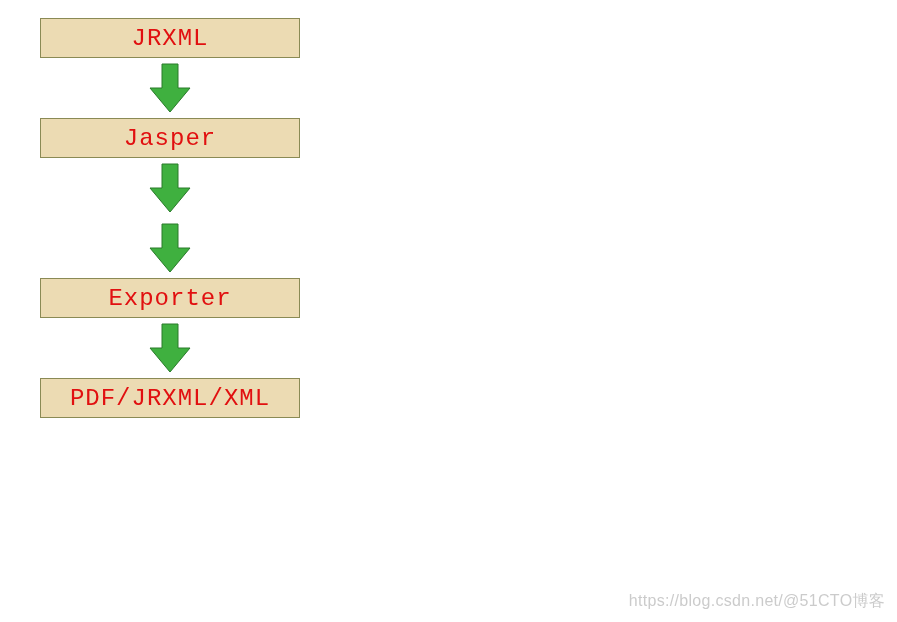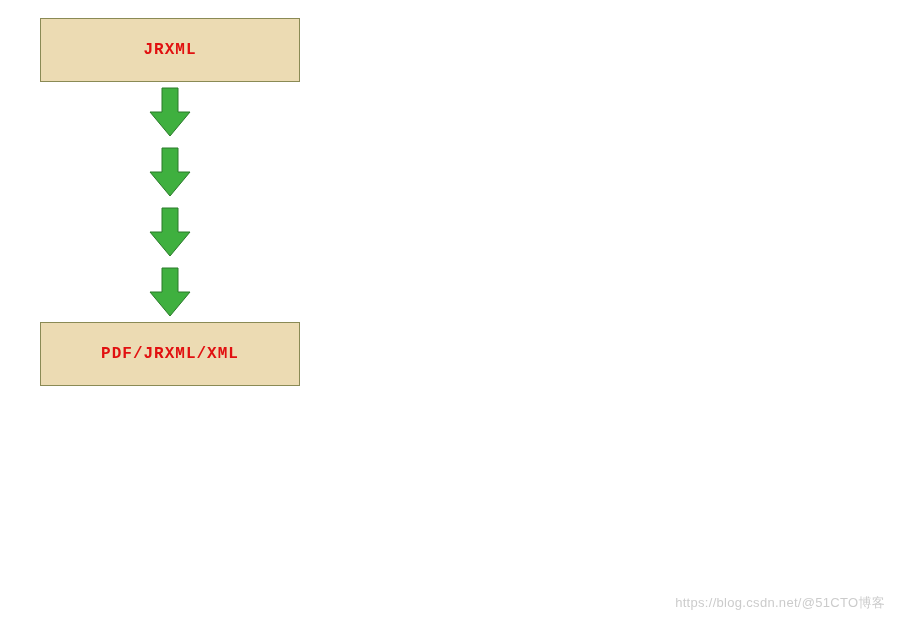--- a/index.html
+++ b/index.html
@@ -17,79 +17,85 @@
     .flow-container {
       display: flex;
       flex-direction: column;
       align-items: center;
       padding-top: 18px;
       width: 320px;
       margin-left: 10px;
     }
     .box {
       width: 260px;
-      height: 64px;
+      height: 40px;
       background: #ecdbb3;
       border: 1px solid #8a8a55;
       display: flex;
       align-items: center;
       justify-content: center;
       color: #e11010;
-      font-size: 16px;
-      font-weight: bold;
+      font-size: 24px;
+      font-weight: normal;
       letter-spacing: 1px;
     }
     .arrow {
       height: 60px;
       display: flex;
       align-items: center;
       justify-content: center;
     }
     .arrow svg {
       display: block;
     }
     .watermark {
       position: absolute;
       right: 12px;
       bottom: 10px;
       font-family: Arial, sans-serif;
-      font-size: 13px;
+      font-size: 16px;
       color: rgba(140,140,140,0.45);
       letter-spacing: 0.3px;
     }
   </style>
 </head>
 <body>
 
 <div class="flow-container">
 
   <div class="box">
     <span>JRXML</span>
   </div>
 
   <div class="arrow">
     <svg width="44" height="52" viewBox="0 0 44 52">
       <path d="M14 2 L30 2 L30 26 L42 26 L22 50 L2 26 L14 26 Z" fill="#3fb03f" stroke="#2a7a2a" stroke-width="1"></path>
     </svg>
   </div>
 
+  <div class="box">
+    <span>Jasper</span>
+  </div>
 
   <div class="arrow">
     <svg width="44" height="52" viewBox="0 0 44 52">
       <path d="M14 2 L30 2 L30 26 L42 26 L22 50 L2 26 L14 26 Z" fill="#3fb03f" stroke="#2a7a2a" stroke-width="1"></path>
     </svg>
   </div>
 
 
   <div class="arrow">
     <svg width="44" height="52" viewBox="0 0 44 52">
       <path d="M14 2 L30 2 L30 26 L42 26 L22 50 L2 26 L14 26 Z" fill="#3fb03f" stroke="#2a7a2a" stroke-width="1"></path>
     </svg>
   </div>
 
+  <div class="box">
+    <span>Exporter</span>
+  </div>
 
   <div class="arrow">
     <svg width="44" height="52" viewBox="0 0 44 52">
       <path d="M14 2 L30 2 L30 26 L42 26 L22 50 L2 26 L14 26 Z" fill="#3fb03f" stroke="#2a7a2a" stroke-width="1"></path>
     </svg>
   </div>
 
   <div class="box">
     <span>PDF/JRXML/XML</span>
   </div>

